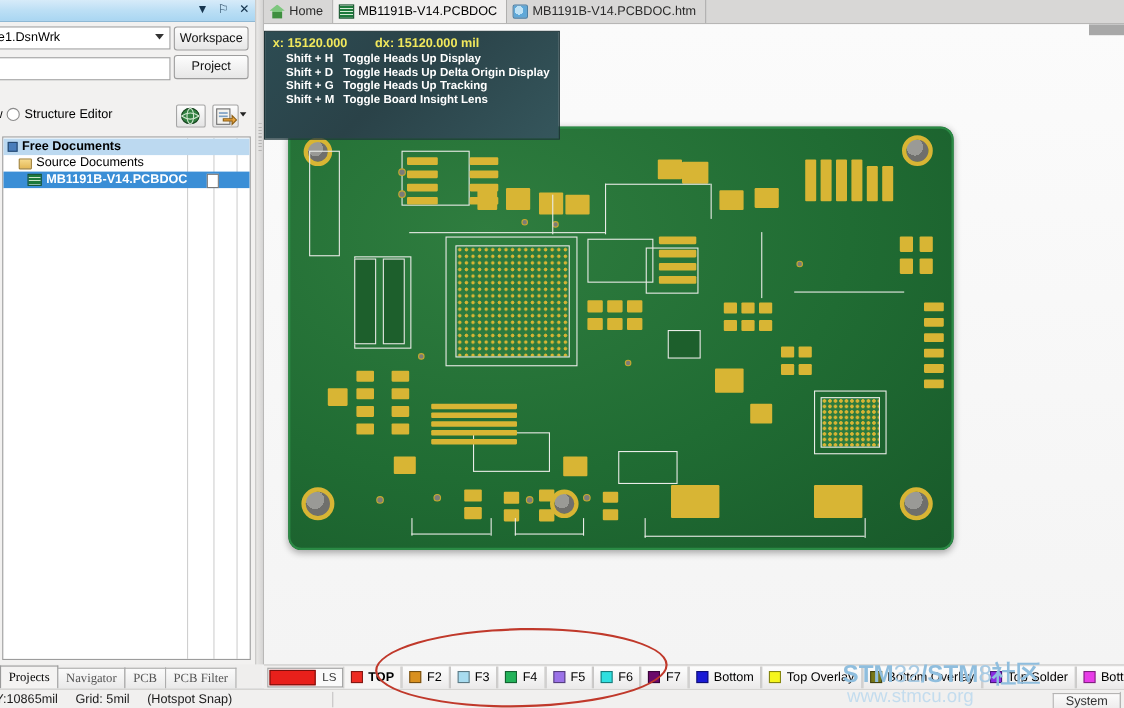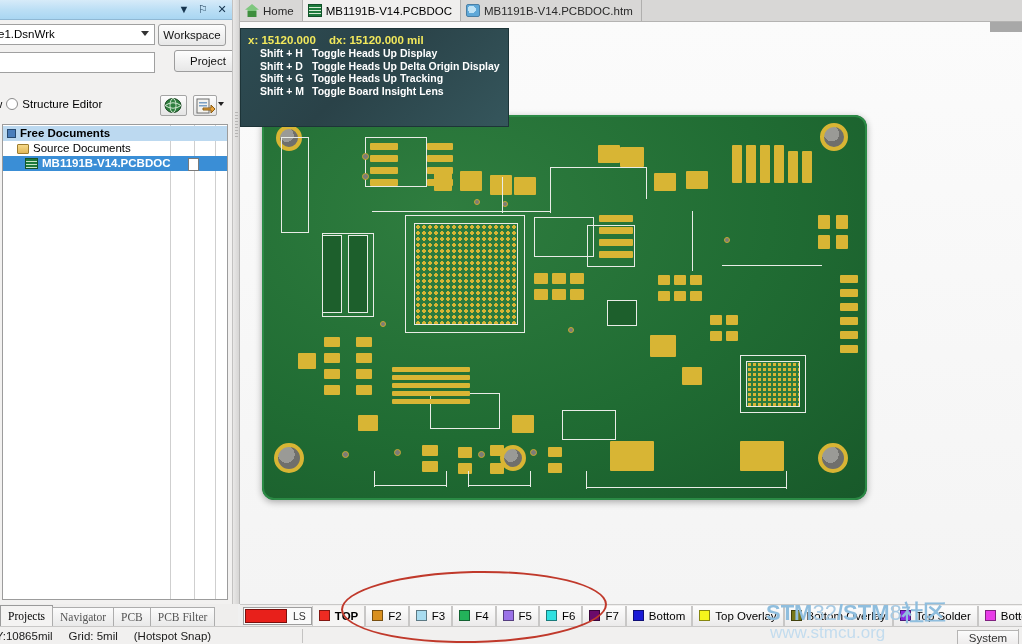--- a/index.html
+++ b/index.html
@@ -82,21 +82,21 @@
     background: linear-gradient(to bottom, #fdfdfd, #e7e7e7);
     border: 1px solid #9d9d9d;
     border-radius: 3px;
     box-sizing: border-box;
     text-align: center;
     font-size: 11.5px;
     color: #111;
     cursor: default;
   }
   #btn-workspace { left: 158px; top: 24px; width: 68px; height: 22px; line-height: 20px; }
-  #btn-project   { left: 158px; top: 50px; width: 68px; height: 22px; line-height: 20px; margin-left: 16px; }
+  #btn-project   { left: 158px; top: 50px; width: 68px; height: 22px; line-height: 20px; }
 
   .panel-row2 {
     position: absolute;
     left: 0; top: 50px;
     width: 232px; height: 26px;
   }
   .textbox {
     position: absolute;
     left: -38px; top: 2px;
     width: 193px; height: 21px;
@@ -399,21 +399,21 @@
     z-index: 40;
     font-family: "Liberation Sans", sans-serif;
   }
   .hud-coord {
     font-size: 11.5px;
     font-weight: bold;
     color: #f2e85c;
     line-height: 14px;
     white-space: nowrap;
   }
-  .hud-coord .c2 { margin-left: 10px; }
+  .hud-coord .c2 { margin-left: 22px; }
   .hud-snap {
     font-size: 10.5px;
     font-weight: bold;
     color: #e6e2b0;
     line-height: 13px;
     white-space: nowrap;
   }
   .hud-key {
     font-size: 10.5px;
     font-weight: bold;

